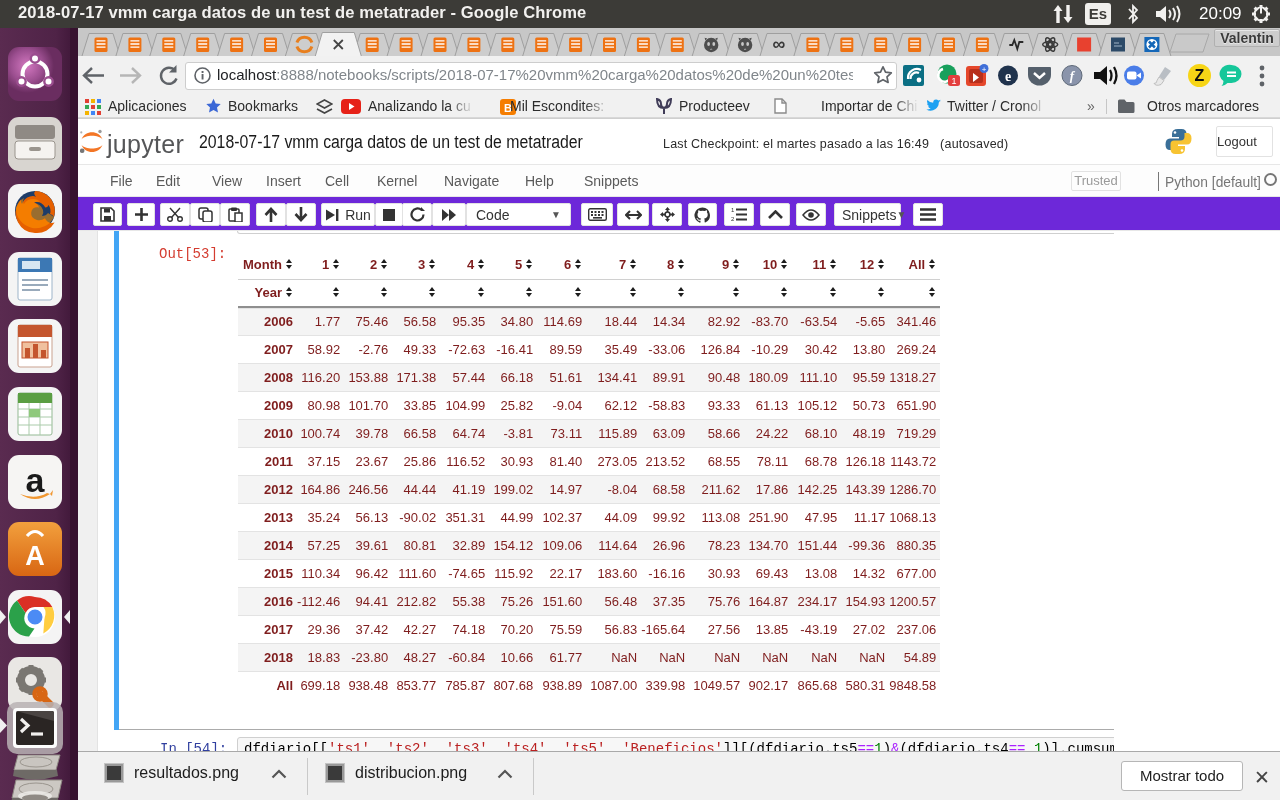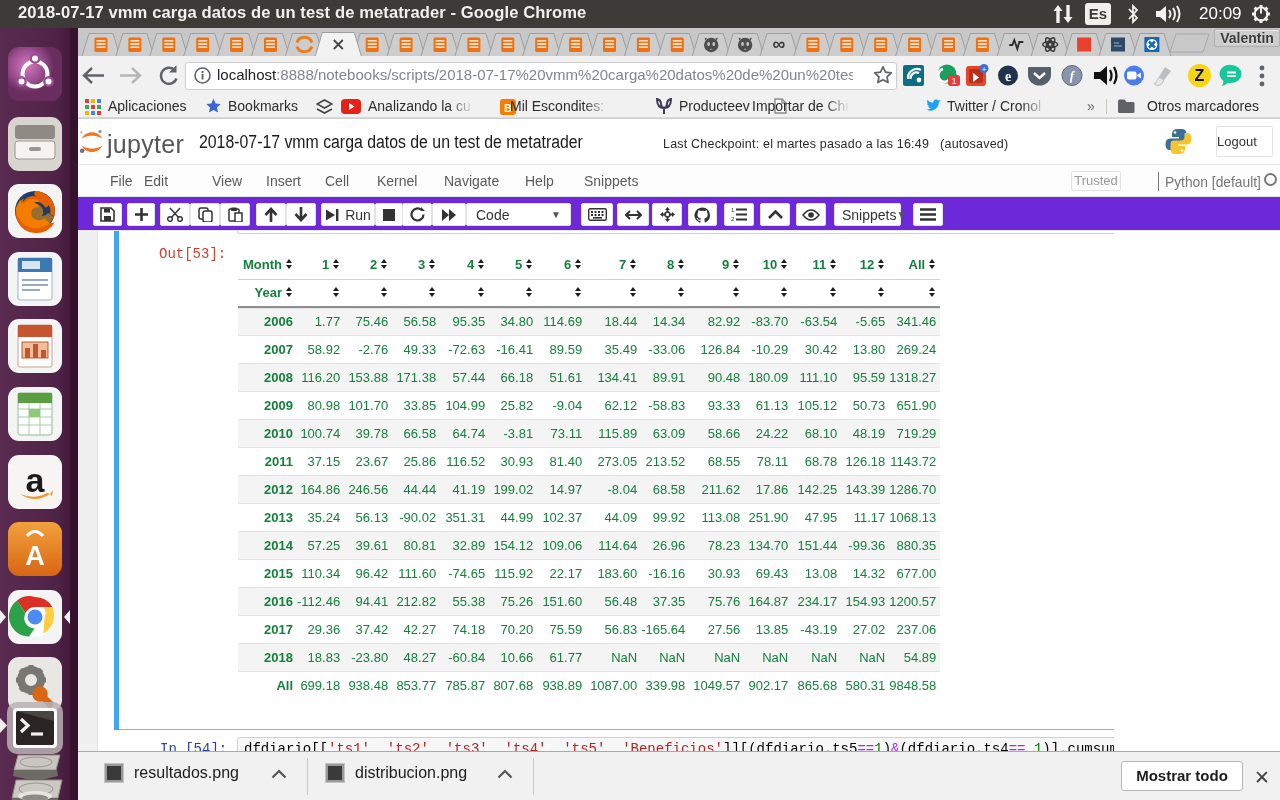--- a/index.html
+++ b/index.html
@@ -16,21 +16,21 @@
 .bm{position:absolute;top:3px;font-size:14px;color:#2c2c2c;white-space:nowrap}
 .fade{overflow:hidden}
 .fade:after{content:"";position:absolute;right:0;top:0;width:26px;height:100%;background:linear-gradient(90deg,rgba(241,241,241,0),#f1f1f1)}
 #jp{left:78px;top:118px;width:1202px;height:633px;background:#fff;border-top:1px solid #cfcfcf}
 #jmenu{position:absolute;left:0;top:45px;width:1202px;height:33px;background:#fdfdfd;border-top:1px solid #e7e7e7;border-bottom:1px solid #e7e7e7}
 .mi{position:absolute;top:8px;font-size:14px;color:#5a5a5a}
 #jtool{position:absolute;left:0;top:78px;width:1280px;height:34px;background:#6d28d9;border-bottom:1px solid #e7e7e7}
 .tb{position:absolute;top:6px;height:23px;background:#fff;border:1px solid #e2e2e2;border-radius:2px;color:#333;display:flex;align-items:center;justify-content:center;font-size:14px}
 #content{position:absolute;left:0;top:112px;width:1036px;height:521px;background:#fff;overflow:hidden}
 .grayband{position:absolute;background:#f0f0f0}
-#pvt{position:absolute;left:160px;top:20px;font-size:13px;color:#15803d;border-collapse:collapse;table-layout:fixed}
+#pvt{position:absolute;left:160px;top:20px;font-size:13px;color:#7f1d1d;border-collapse:collapse;table-layout:fixed}
 #pvt td,#pvt th{height:28px;padding:0 4px 0 0;text-align:right;font-weight:normal;white-space:nowrap;overflow:hidden}
 #pvt thead tr.r1 th{border-bottom:1px solid #d0d0d0}
 #pvt thead tr.r2 th{border-bottom:2px solid #8f8f8f}
 #pvt tbody tr.g{background:#f4f4f4}
 #pvt tbody td,#pvt tbody th{box-shadow:inset 0 1px 0 #e3e3e3}
 .sic{display:inline-block;width:7px;height:10px;position:relative;margin-left:4px}
 .sic i{position:absolute;left:0;width:0;height:0;border-left:3.5px solid transparent;border-right:3.5px solid transparent}
 .sic i.u{top:0;border-bottom:4.5px solid #1d1d1d}
 .sic i.d{bottom:0;border-top:4.5px solid #1d1d1d}
 .mono{font-family:"Liberation Mono",monospace}
@@ -443,21 +443,21 @@
       </svg>
       <div class="bm fade" style="left:432px;width:100px">Mil Escondites:</div>
       <svg class="abs" style="left:578px;top:3px" width="16" height="17" viewBox="0 0 16 17">
         <path d="M8 16 v-6 M8 10 q-7 0 -7-9 q4 1 4 5 q0 3 3 4 q3-1 3-4 q0-4 4-5 q0 9 -7 9" stroke="#403c58" stroke-width="2" fill="none"></path>
       </svg>
       <div class="bm" style="left:601px">Producteev</div>
       <svg class="abs" style="left:696px;top:3px" width="13" height="16" viewBox="0 0 13 16">
         <path d="M1 1 h7 l4 4 v10 h-11Z" fill="#fff" stroke="#8a8a8a" stroke-width="1.4"></path>
         <path d="M8 1 v4 h4" fill="none" stroke="#8a8a8a" stroke-width="1.4"></path>
       </svg>
-      <div class="bm fade" style="left:674px;width:98px">Importar de Chi</div>
+      <div class="bm fade" style="left:743px;width:98px">Importar de Chi</div>
       <svg class="abs" style="left:847px;top:4px" width="17" height="14" viewBox="0 0 17 14">
         <path d="M16 1.7 q-.8.6-1.8.8 q1-.9 1.2-1.8 q-1 .6-2 .8 q-1.7-1.8-3.8-.7 q-1.6.9-1.4 3 q-3.4-.2-5.8-2.9 q-1.1 2.3.9 3.8 q-.7 0-1.3-.4 q0 2.2 2.3 2.9 q-.7.2-1.3.1 q.6 1.8 2.7 1.9 q-1.9 1.5-4.4 1.2 q4.7 2.7 9.2-.3 q3.2-2.2 3.3-6.6 q.9-.7 1.5-1.8Z" fill="#1da1f2"></path>
       </svg>
       <div class="bm fade" style="left:869px;width:100px">Twitter / Cronol</div>
       <div class="bm" style="left:1009px;color:#666">»</div>
       <div class="abs" style="left:1028px;top:4px;width:1px;height:15px;background:#c6c6c6"></div>
       <svg class="abs" style="left:1040px;top:4px" width="17" height="14" viewBox="0 0 17 14">
         <path d="M0 2 a1.5 1.5 0 0 1 1.5-1.5 h5 l2 2.5 h6.5 a1.5 1.5 0 0 1 1.5 1.5 v8 a1.5 1.5 0 0 1 -1.5 1.5 h-13.5 a1.5 1.5 0 0 1 -1.5-1.5Z" fill="#5f6368"></path>
       </svg>
       <div class="bm" style="left:1069px">Otros marcadores</div>
@@ -475,21 +475,21 @@
       <div class="abs" style="left:585px;top:18px;font-size:12.5px;color:#2a2a2a;letter-spacing:.2px;white-space:nowrap">Last Checkpoint: el martes pasado a las 16:49&nbsp;&nbsp; (autosaved)</div>
       <svg class="abs" style="left:1086px;top:8px" width="29" height="29" viewBox="0 0 29 29">
 <path d="M14 2 q-6 0-6 5 v3 h7 v1.5 H6 q-4.5 0-4.5 6 q0 5.5 4.5 5.5 h2.5 v-3.5 q0-4 4-4 h6.5 q3.5 0 3.5-3.5 V7 q0-5-5-5 Z" fill="#3a6f98"></path>
 <circle cx="11" cy="5.5" r="1.3" fill="#fff"></circle>
 <path d="M15 27 q6 0 6-5 v-3 h-7 v-1.5 h9 q4.5 0 4.5-6 q0-5.5-4.5-5.5 h-2.5 v3.5 q0 4-4 4 h-6.5 q-3.5 0-3.5 3.5 V22 q0 5 5 5 Z" fill="#f7c331"></path>
 <circle cx="18" cy="23.5" r="1.3" fill="#fff"></circle>
 </svg>
       <div class="abs" style="left:1138px;top:7px;width:57px;height:31px;border:1px solid #e2e2e2;border-radius:2px;font-size:13px;color:#333;text-align:left;line-height:29px">Logout</div>
       <div id="jmenu">
         <div class="mi" style="left:32px">File</div>
-        <div class="mi" style="left:66px">Edit</div>
+        <div class="mi" style="left:78px">Edit</div>
         <div class="mi" style="left:134px">View</div>
         <div class="mi" style="left:188px">Insert</div>
         <div class="mi" style="left:247px">Cell</div>
         <div class="mi" style="left:299px">Kernel</div>
         <div class="mi" style="left:366px">Navigate</div>
         <div class="mi" style="left:447px">Help</div>
         <div class="mi" style="left:506px">Snippets</div>
         <div class="abs" style="left:993px;top:6px;width:50px;height:20px;border:1px solid #e2e2e2;border-radius:2px;color:#9a9a9a;font-size:13px;text-align:center;line-height:18px">Trusted</div>
         <div class="abs" style="left:1080px;top:7px;width:1px;height:19px;background:#777"></div>
         <div class="abs" style="left:1087px;top:8px;font-size:15px;color:#767676;transform:scaleX(.92);transform-origin:0 0">Python [default]</div>
@@ -932,15 +932,15 @@
       <div class="dlitem" style="left:27px"><span class="dlthumb"></span>resultados.png</div>
       <svg class="abs" style="left:193px;top:17px" width="16" height="10" viewBox="0 0 16 10">
         <path d="M1.5 8.5 L8 2 L14.5 8.5" stroke="#555" stroke-width="2.2" fill="none"></path>
       </svg>
       <div class="dlsep" style="left:229px"></div>
       <div class="dlitem" style="left:248px"><span class="dlthumb"></span>distribucion.png</div>
       <svg class="abs" style="left:419px;top:17px" width="16" height="10" viewBox="0 0 16 10">
         <path d="M1.5 8.5 L8 2 L14.5 8.5" stroke="#555" stroke-width="2.2" fill="none"></path>
       </svg>
       <div class="dlsep" style="left:455px"></div>
-      <div class="abs" style="left:1043px;top:9px;width:122px;height:30px;background:#fff;border:1px solid #b6b6b6;border-radius:3px;font-size:15px;font-weight:bold;color:#1c1c1c;text-align:center;line-height:28px">Mostrar todo</div>
+      <div class="abs" style="left:1043px;top:9px;width:122px;height:30px;background:#fff;border:1px solid #b6b6b6;border-radius:3px;font-size:15px;font-weight:normal;color:#1c1c1c;text-align:center;line-height:28px">Mostrar todo</div>
       <div class="abs" style="left:1176px;top:14px;font-size:19px;color:#444">✕</div>
     </div>
 </div>
 </body></html>

